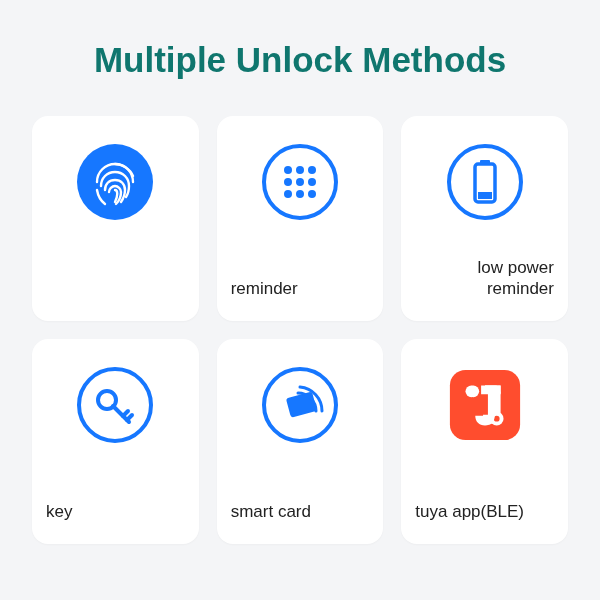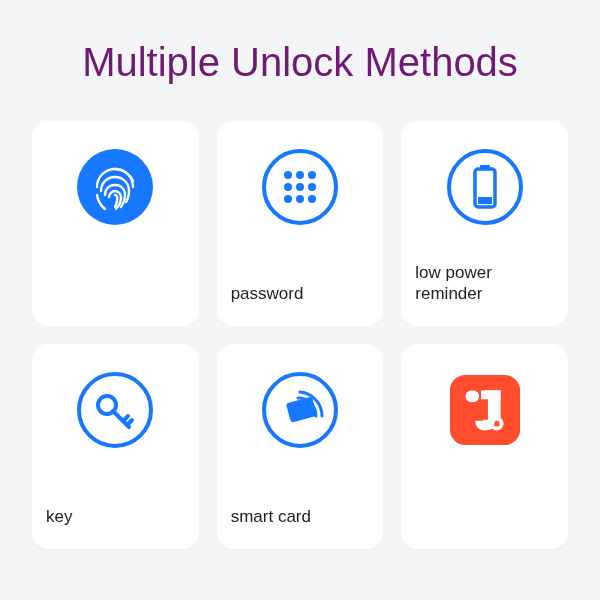--- a/index.html
+++ b/index.html
@@ -9,24 +9,24 @@
     background: #f4f5f7;
     font-family: Arial, Helvetica, sans-serif;
     overflow: hidden;
   }
   .container {
     width: 100%;
     height: 100%;
     padding: 40px 32px 20px;
   }
   h1.title {
-    font-size: 40px;
-    font-weight: 400;
+    font-size: 35px;
+    font-weight: 700;
     text-align: center;
-    color: #701a75;
+    color: #0f766e;
     margin-bottom: 36px;
   }
   .grid {
     display: grid;
     grid-template-columns: repeat(3, 1fr);
     gap: 18px;
   }
   .card {
     background: #fff;
     border-radius: 16px;
@@ -41,21 +41,21 @@
     width: 80px;
     height: 80px;
     display: flex;
     align-items: center;
     justify-content: center;
     margin-bottom: 28px;
   }
   .card-label {
     font-size: 17px;
     color: #222;
-    text-align: left;
+    text-align: right;
     line-height: 1.2;
     align-self: flex-start;
     margin-top: auto;
   }
 </style>
 </head>
 <body>
 
 <div class="container">
   <h1 class="title">Multiple Unlock Methods</h1>
@@ -89,21 +89,21 @@
               <circle cx="52" cy="28" r="4"></circle>
             <circle cx="28" cy="40" r="4"></circle>
               <circle cx="40" cy="40" r="4"></circle>
               <circle cx="52" cy="40" r="4"></circle>
             <circle cx="28" cy="52" r="4"></circle>
               <circle cx="40" cy="52" r="4"></circle>
               <circle cx="52" cy="52" r="4"></circle>
           </g>
         </svg>
       </div>
-      <div class="card-label">password</div>
+      <div class="card-label">reminder</div>
     </div>
 
     <div class="card">
       <div class="icon-wrap">
         <svg viewBox="0 0 80 80" width="80" height="80">
           <circle cx="40" cy="40" r="36" fill="none" stroke="#1677ff" stroke-width="4"></circle>
           <rect x="30" y="22" width="20" height="38" rx="3" fill="none" stroke="#1677ff" stroke-width="3.5"></rect>
           <rect x="35" y="18" width="10" height="5" rx="1" fill="#1677ff"></rect>
           <rect x="33" y="50" width="14" height="7" fill="#1677ff"></rect>
         </svg>
@@ -154,16 +154,17 @@
             <circle cx="52" cy="54" r="7" fill="#fff"></circle>
             <circle cx="52" cy="54" r="3" fill="#ff4d2e"></circle>
           </g>
 
           <g fill="#fff">
             <circle cx="26" cy="26" r="6"></circle>
             <path d="M36 20 h20 v9 h-6 v22 c0 6 -4 10 -10 10 s-10 -4 -10 -10 h9 c0 1 1 2 2 2 s2 -1 2 -2 v-22 h-7 z"></path>
           </g>
         </svg>
       </div>
+      <div class="card-label">tuya app(BLE)</div>
     </div>
 
   </div>
 </div>
 
 </body></html>

